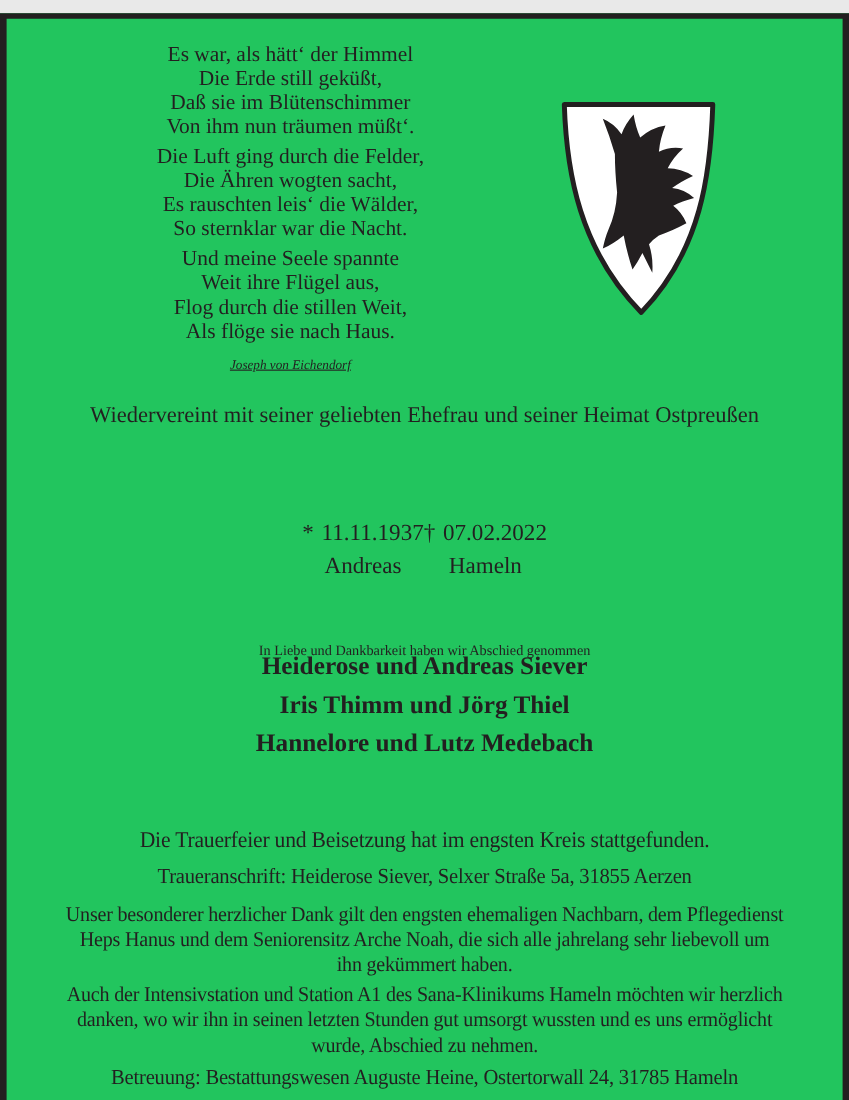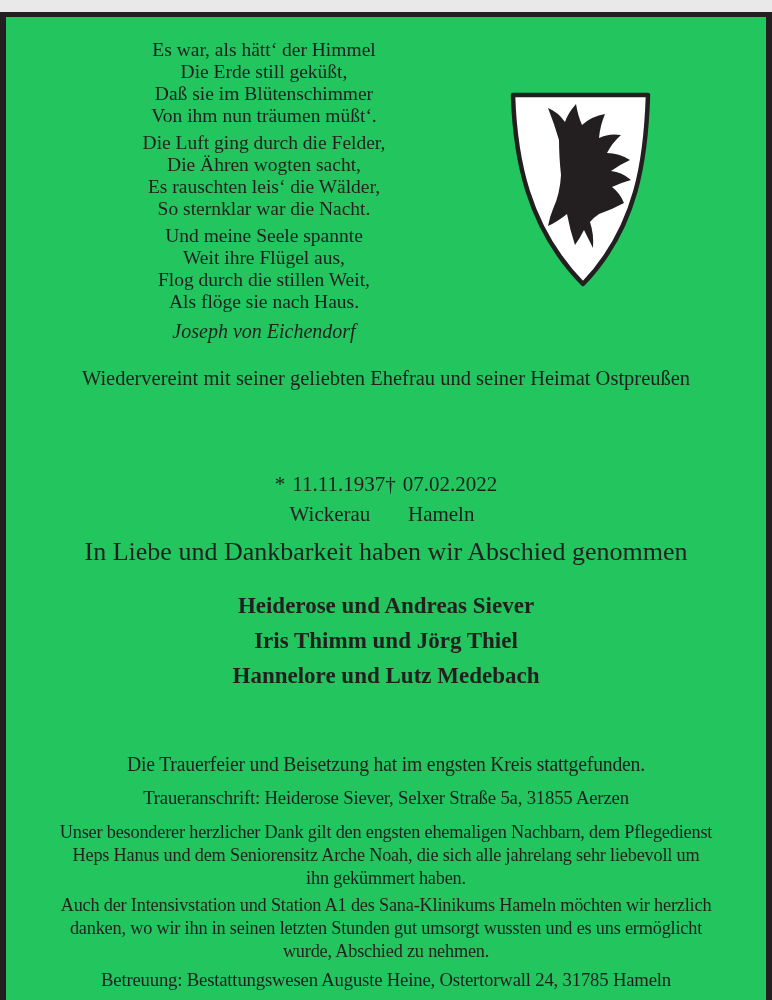--- a/index.html
+++ b/index.html
@@ -25,22 +25,23 @@
   
   .poem {
     left: 58px; top: 22px; width: 400px;
     text-align: center;
     font-size: 19.5px;
     line-height: 22px;
   }
   .poem .stanza { margin-bottom: 5px; }
   .poem-attribution {
     font-style: italic;
-    font-size: 20px;
+    font-size: 12px;
     margin-top: 7px;
+    text-decoration: underline;
   }
 
   
   .crest { left: 474px; top: 45px; width: 220px; height: 240px; }
 
   
   .intro { top: 350px; font-size: 20.5px; }
 
   
   .deceased-name {
@@ -55,21 +56,21 @@
     top: 452px; left: 0; right: 0;
     display: flex;
     justify-content: center;
     font-size: 21px;
     line-height: 30px;
     text-align: center;
   }
   .date-symbol { margin-right: 7px; }
 
   
-  .farewell { top: 520px; font-size: 26px; }
+  .farewell { top: 566px; font-size: 13px; }
 
   
   .mourners {
     top: 571px;
     font-size: 23px;
     font-weight: bold;
     line-height: 35px;
     text-align: center;
   }
 
@@ -132,21 +133,21 @@
              Q70,154 73,147 Q80,132 81,113
              Q79,94 79,78 Q74,61 68,46 Z" fill="#231f20"></path>
   </svg>
 
   <div class="abs center-block intro">Wiedervereint mit seiner geliebten Ehefrau und seiner Heimat Ostpreußen</div>
 
 
   <div class="abs dates-row">
     <div class="date-col">
       <div><span class="date-symbol">*</span><span>11.11.1937</span></div>
-      <div>Wickerau</div>
+      <div>Andreas</div>
     </div>
     <div class="date-col">
       <div><span class="date-symbol">†</span><span>07.02.2022</span></div>
       <div>Hameln</div>
     </div>
   </div>
 
   <div class="abs center-block farewell">In Liebe und Dankbarkeit haben wir Abschied genommen</div>
 
   <div class="abs center-block mourners">

